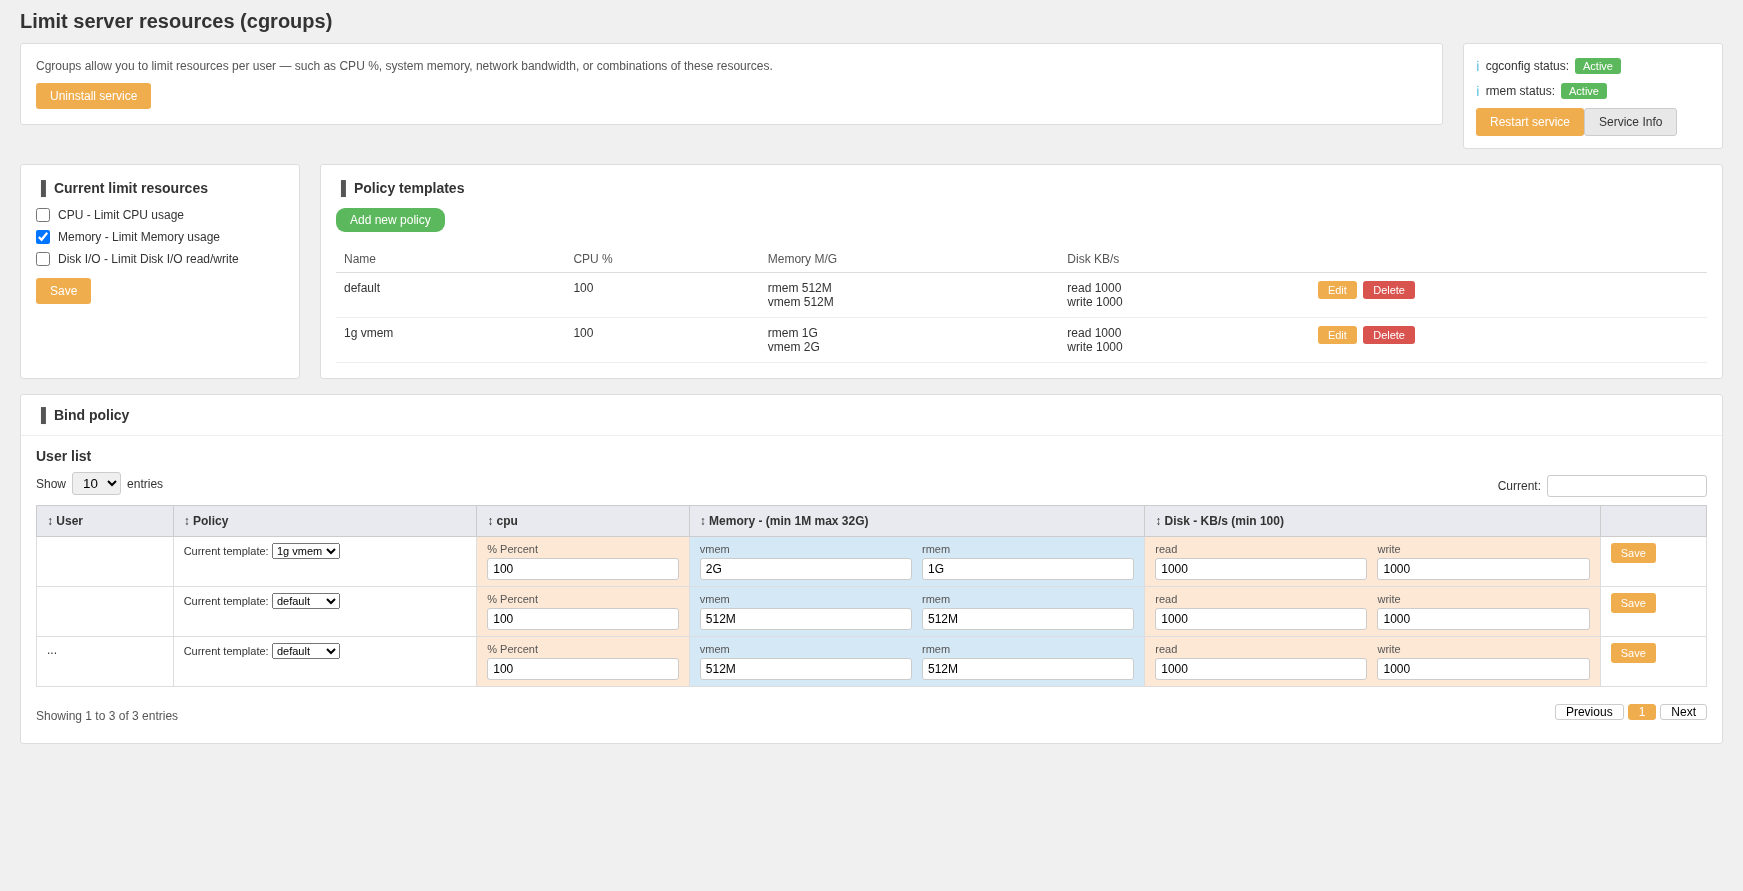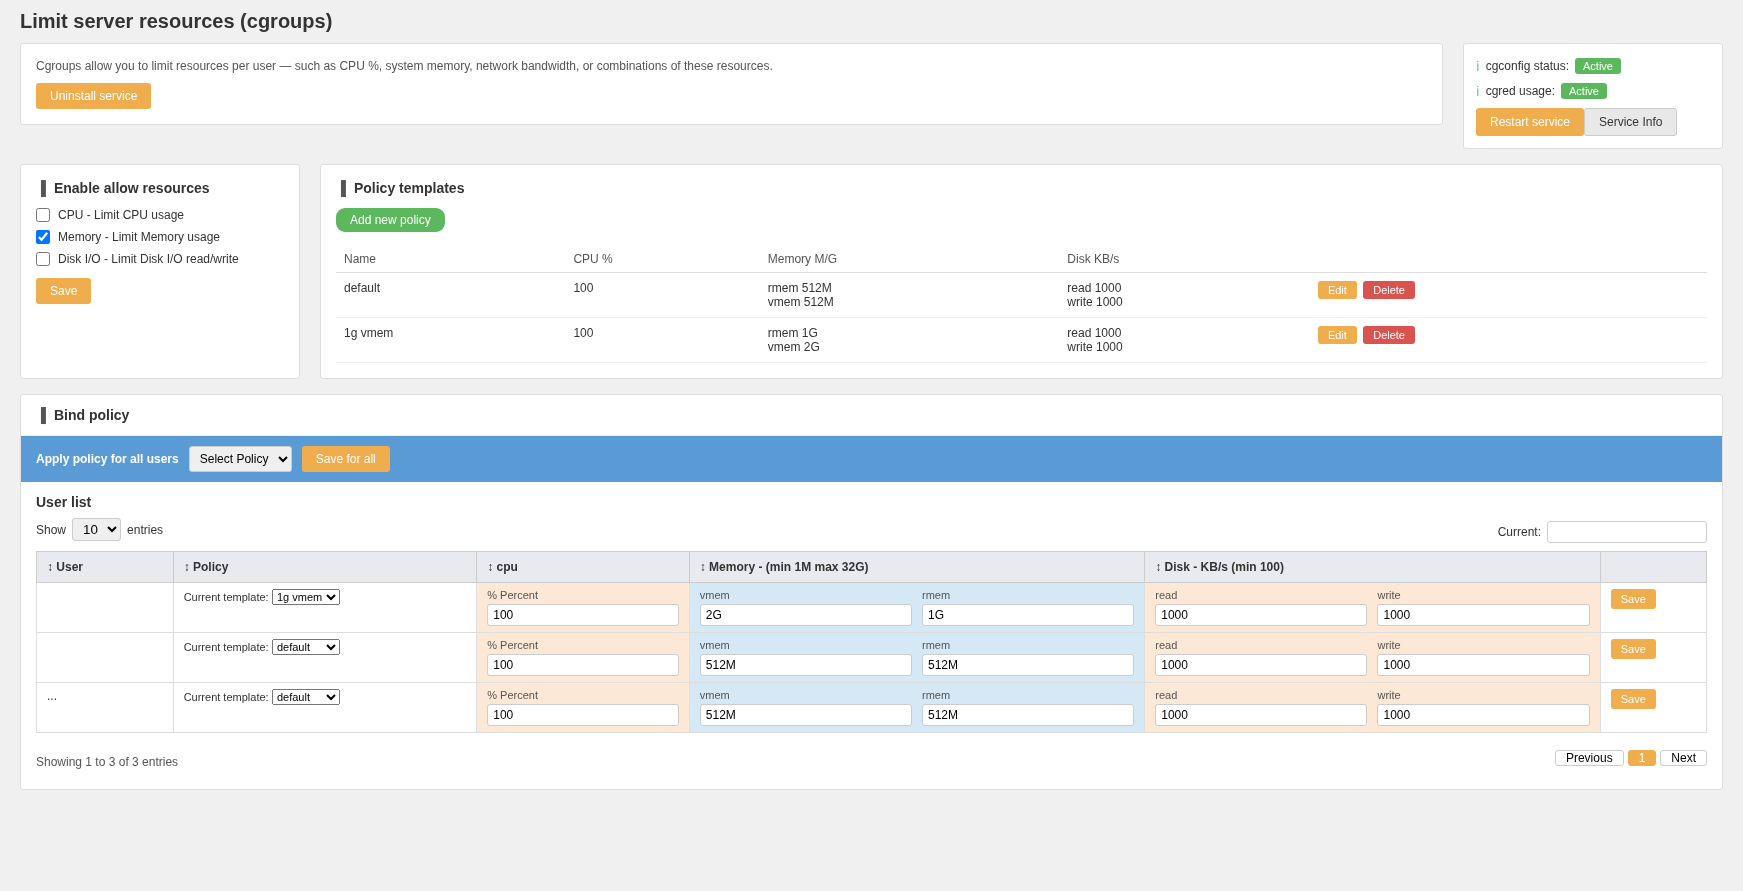--- a/index.html
+++ b/index.html
@@ -79,35 +79,35 @@
       <button class="uninstall-btn">Uninstall service</button>
     </div>
     <div class="right-top">
       <div class="status-row">
         <span class="info-icon">ℹ</span>
         <span>cgconfig status:</span>
         <span class="status-badge">Active</span>
       </div>
       <div class="status-row">
         <span class="info-icon">ℹ</span>
-        <span>cgred usage:</span>
+        <span>rmem status:</span>
         <span class="status-badge">Active</span>
       </div>
       <div class="service-btns">
         <button class="btn-orange">Restart service</button>
         <button class="btn-gray">Service Info</button>
       </div>
     </div>
   </div>
 
   <div class="mid-section">
     <div class="panel left-panel">
       <div class="panel-title">
         <span class="bar-icon">▐</span>
-        <span>Enable allow resources</span>
+        <span>Current limit resources</span>
       </div>
       <div class="checkbox-row">
         <input type="checkbox" id="cpu-cb" style="">
         <label for="cpu-cb">CPU - Limit CPU usage</label>
       </div>
       <div class="checkbox-row">
         <input type="checkbox" id="mem-cb" checked="" style="">
         <label for="mem-cb">Memory - Limit Memory usage</label>
       </div>
       <div class="checkbox-row">
@@ -159,29 +159,20 @@
           </tbody>
       </table>
     </div>
   </div>
 
   <div class="bind-section">
     <div class="bind-title">
       <span class="bar-icon">▐</span>
       <span>Bind policy</span>
     </div>
-    <div class="apply-bar">
-      <label>Apply policy for all users</label>
-      <select>
-        <option>Select Policy</option>
-        <option>default</option>
-        <option>1g vmem</option>
-      </select>
-      <button class="btn-orange">Save for all</button>
-    </div>
 
     <div class="user-list-section">
       <div class="user-list-title">User list</div>
       <div style="display:flex; justify-content:space-between; align-items:center;">
         <div class="show-row">
           <span>Show</span>
           <select>
             <option>10</option>
             <option>25</option>
             <option>50</option>

